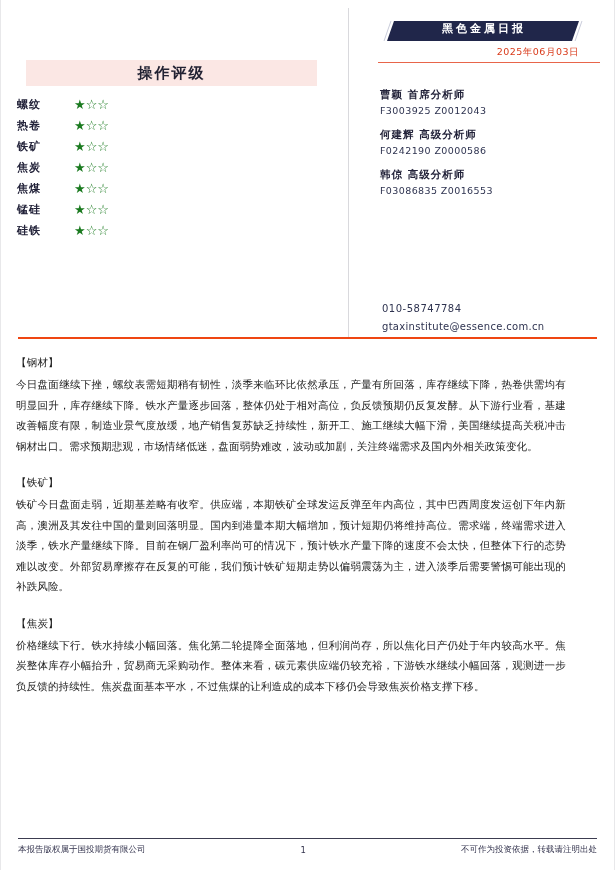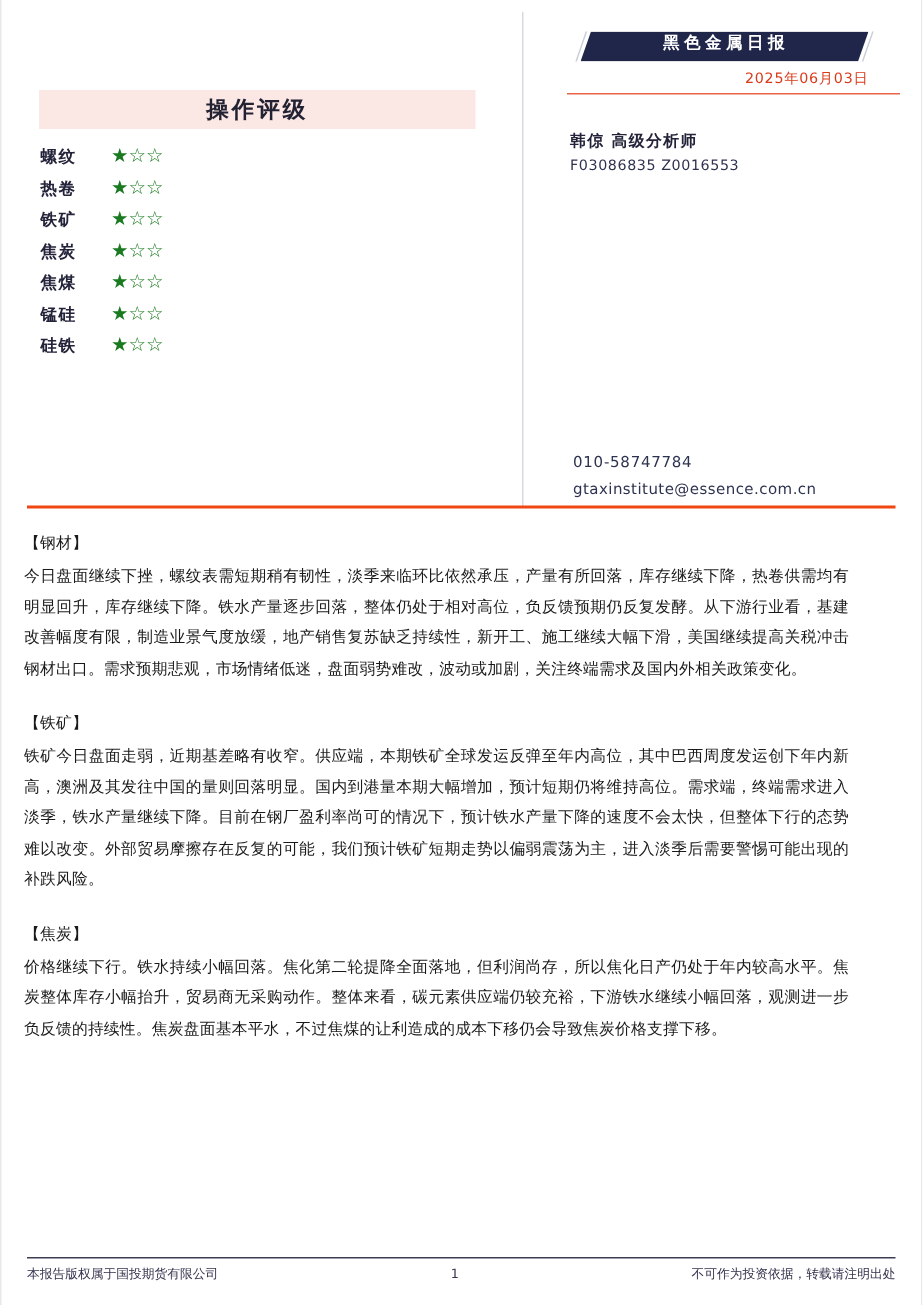--- a/index.html
+++ b/index.html
@@ -118,21 +118,21 @@
     top: 94px;
     width: 348px;
   }
   .rating-row {
     display: flex;
     align-items: center;
     height: 21px;
   }
   .rating-name {
     width: 74px;
-    padding-left: 27px;
+    padding-left: 17px;
     box-sizing: border-box;
     font-family: "DejaVu Serif", serif;
     font-size: 11px;
     font-weight: bold;
     color: #23233a;
     letter-spacing: 1px;
   }
   .rating-stars {
     font-size: 13px;
     color: #1a7a1f;
@@ -361,20 +361,28 @@
           <span class="banner-title">黑色金属日报</span>
         </div>
         <span class="banner-tick-r"></span>
       </div>
 
       <div class="report-date">2025年06月03日</div>
       <div class="date-rule"></div>
 
       <div class="analysts">
         <div class="analyst-block">
+          <div class="analyst-name">曹颖 首席分析师</div>
+          <div class="analyst-license">F3003925 Z0012043</div>
+        </div>
+        <div class="analyst-block">
+          <div class="analyst-name">何建辉 高级分析师</div>
+          <div class="analyst-license">F0242190 Z0000586</div>
+        </div>
+        <div class="analyst-block">
           <div class="analyst-name">韩倞 高级分析师</div>
           <div class="analyst-license">F03086835 Z0016553</div>
         </div>
       </div>
 
       <div class="contact">
         <div class="contact-phone">010-58747784</div>
         <div class="contact-email">gtaxinstitute@essence.com.cn</div>
       </div>
     </div>

